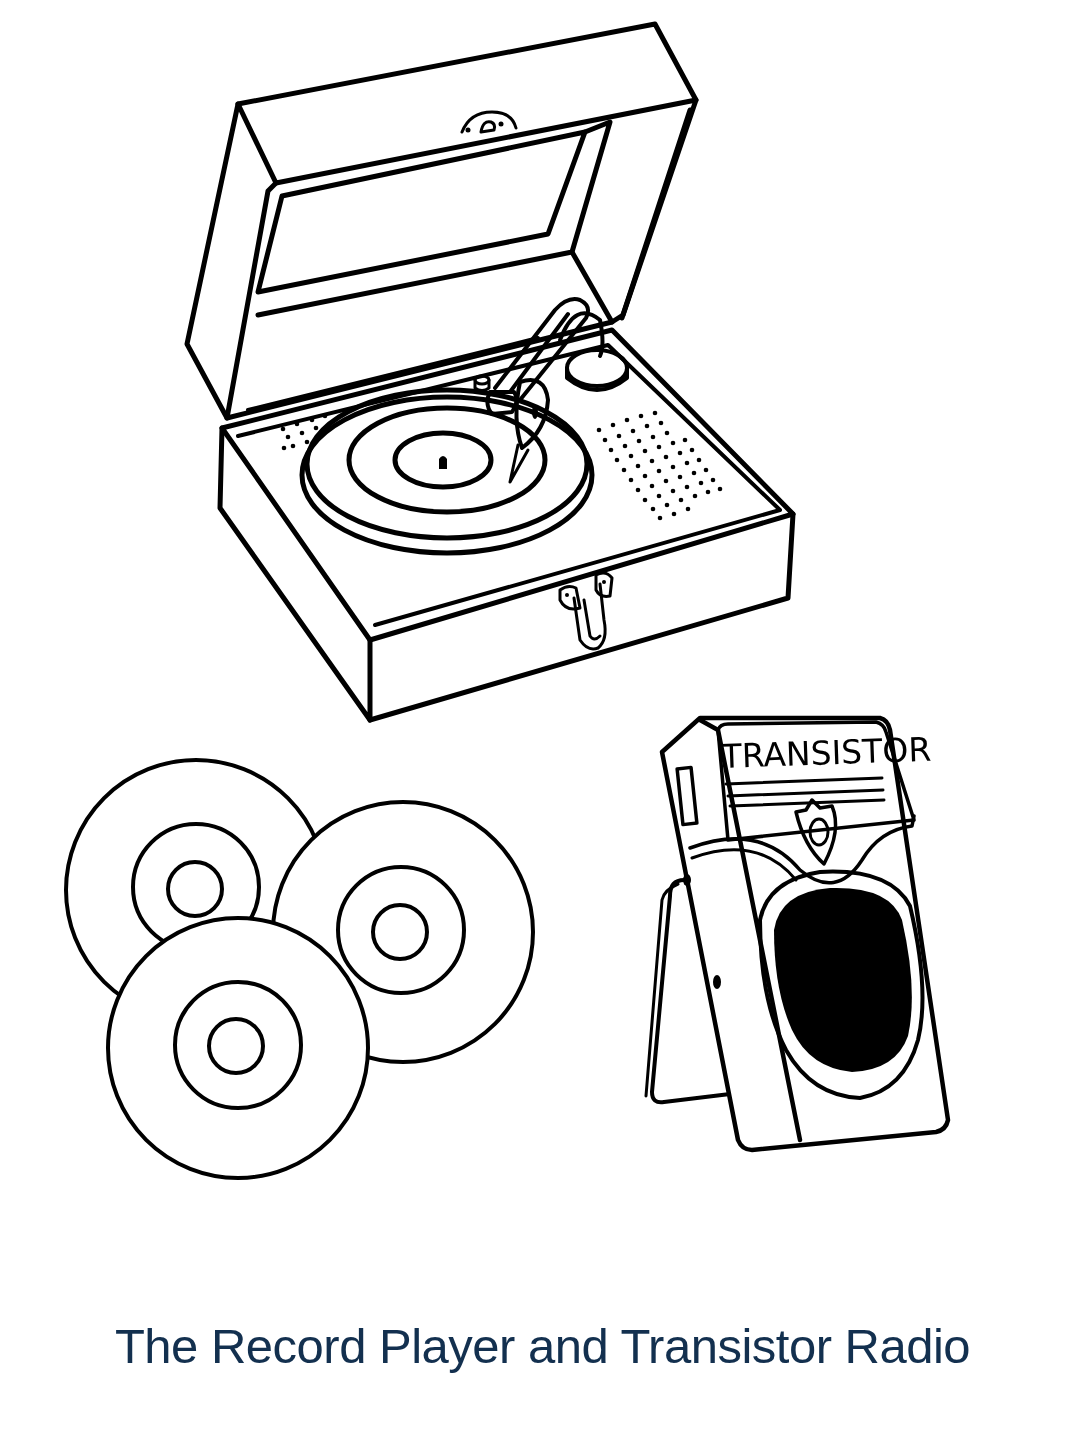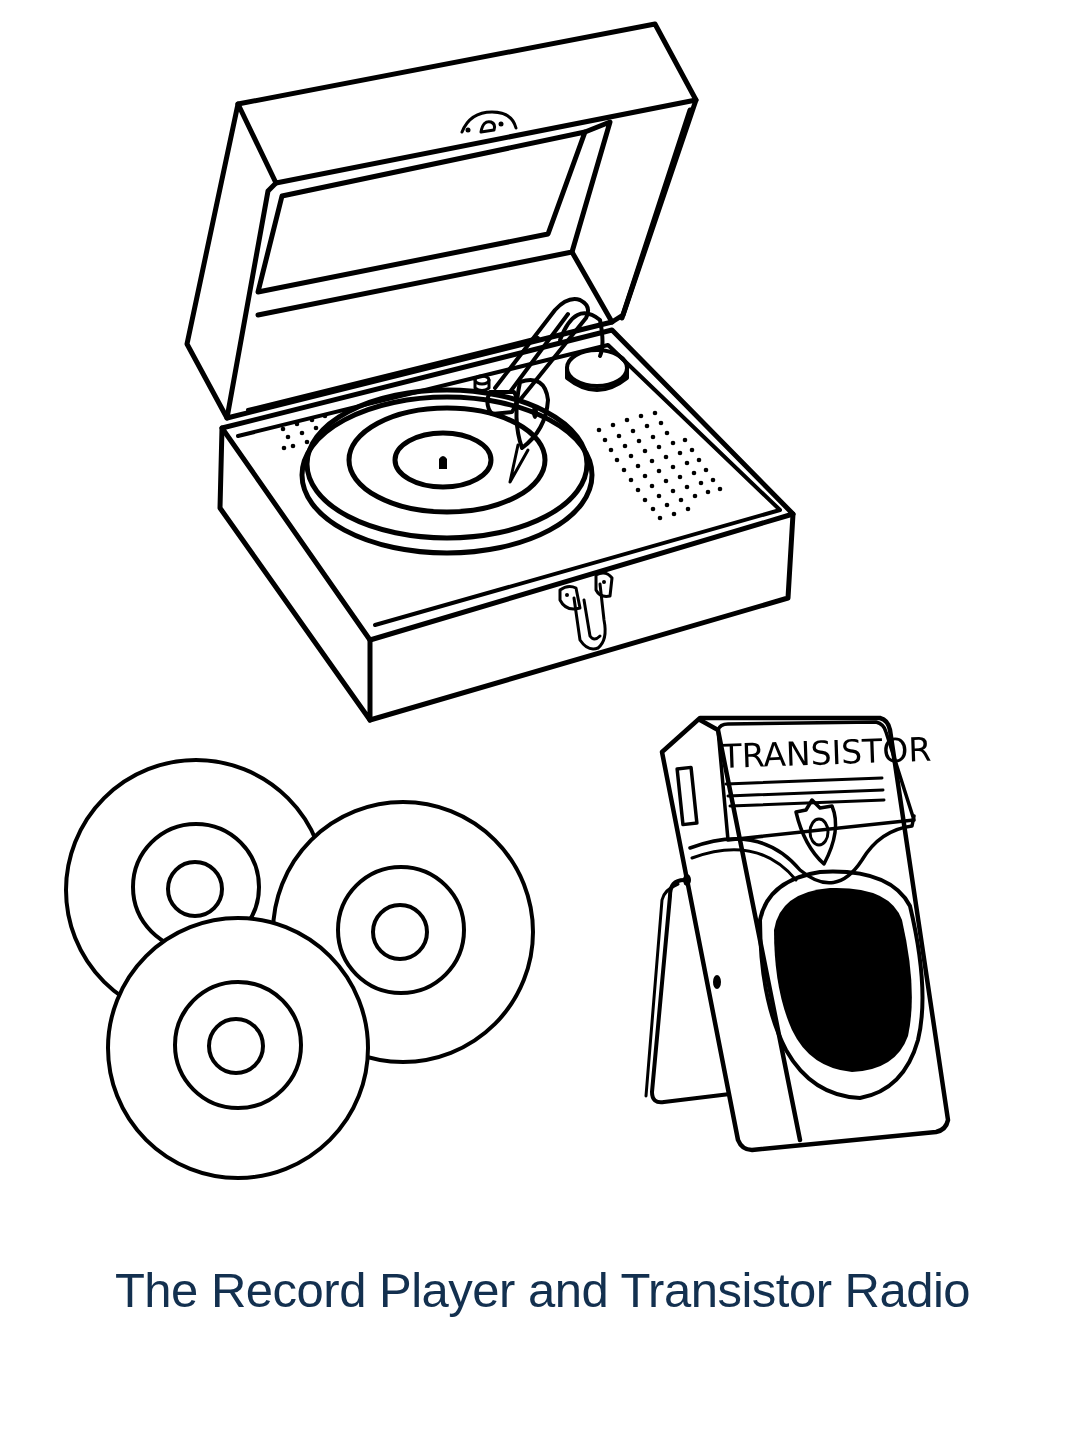--- a/index.html
+++ b/index.html
@@ -1,20 +1,20 @@
 <!DOCTYPE html>
 <html><head>
 <meta charset="utf-8">
 <style>
   html, body { margin: 0; padding: 0; background: #ffffff; }
   body { width: 1085px; height: 1431px; position: relative; overflow: hidden; }
   .art { position: absolute; left: 0; top: 0; width: 1085px; height: 1240px; }
   .art svg { width: 1085px; height: 1240px; display: block; }
   .caption {
-    position: absolute; left: 0; top: 1262px; width: 1085px;
+    position: absolute; left: 0; top: 1318px; width: 1085px;
     text-align: center; font-family: "Liberation Sans", sans-serif;
     font-size: 49px; font-weight: 500; letter-spacing: -0.5px;
     color: #13304f;
   }
   .radio-label { font-family: "DejaVu Sans", sans-serif; font-size: 33px; fill: #000; }
 </style>
 </head>
 <body>
 
 <div class="art">

